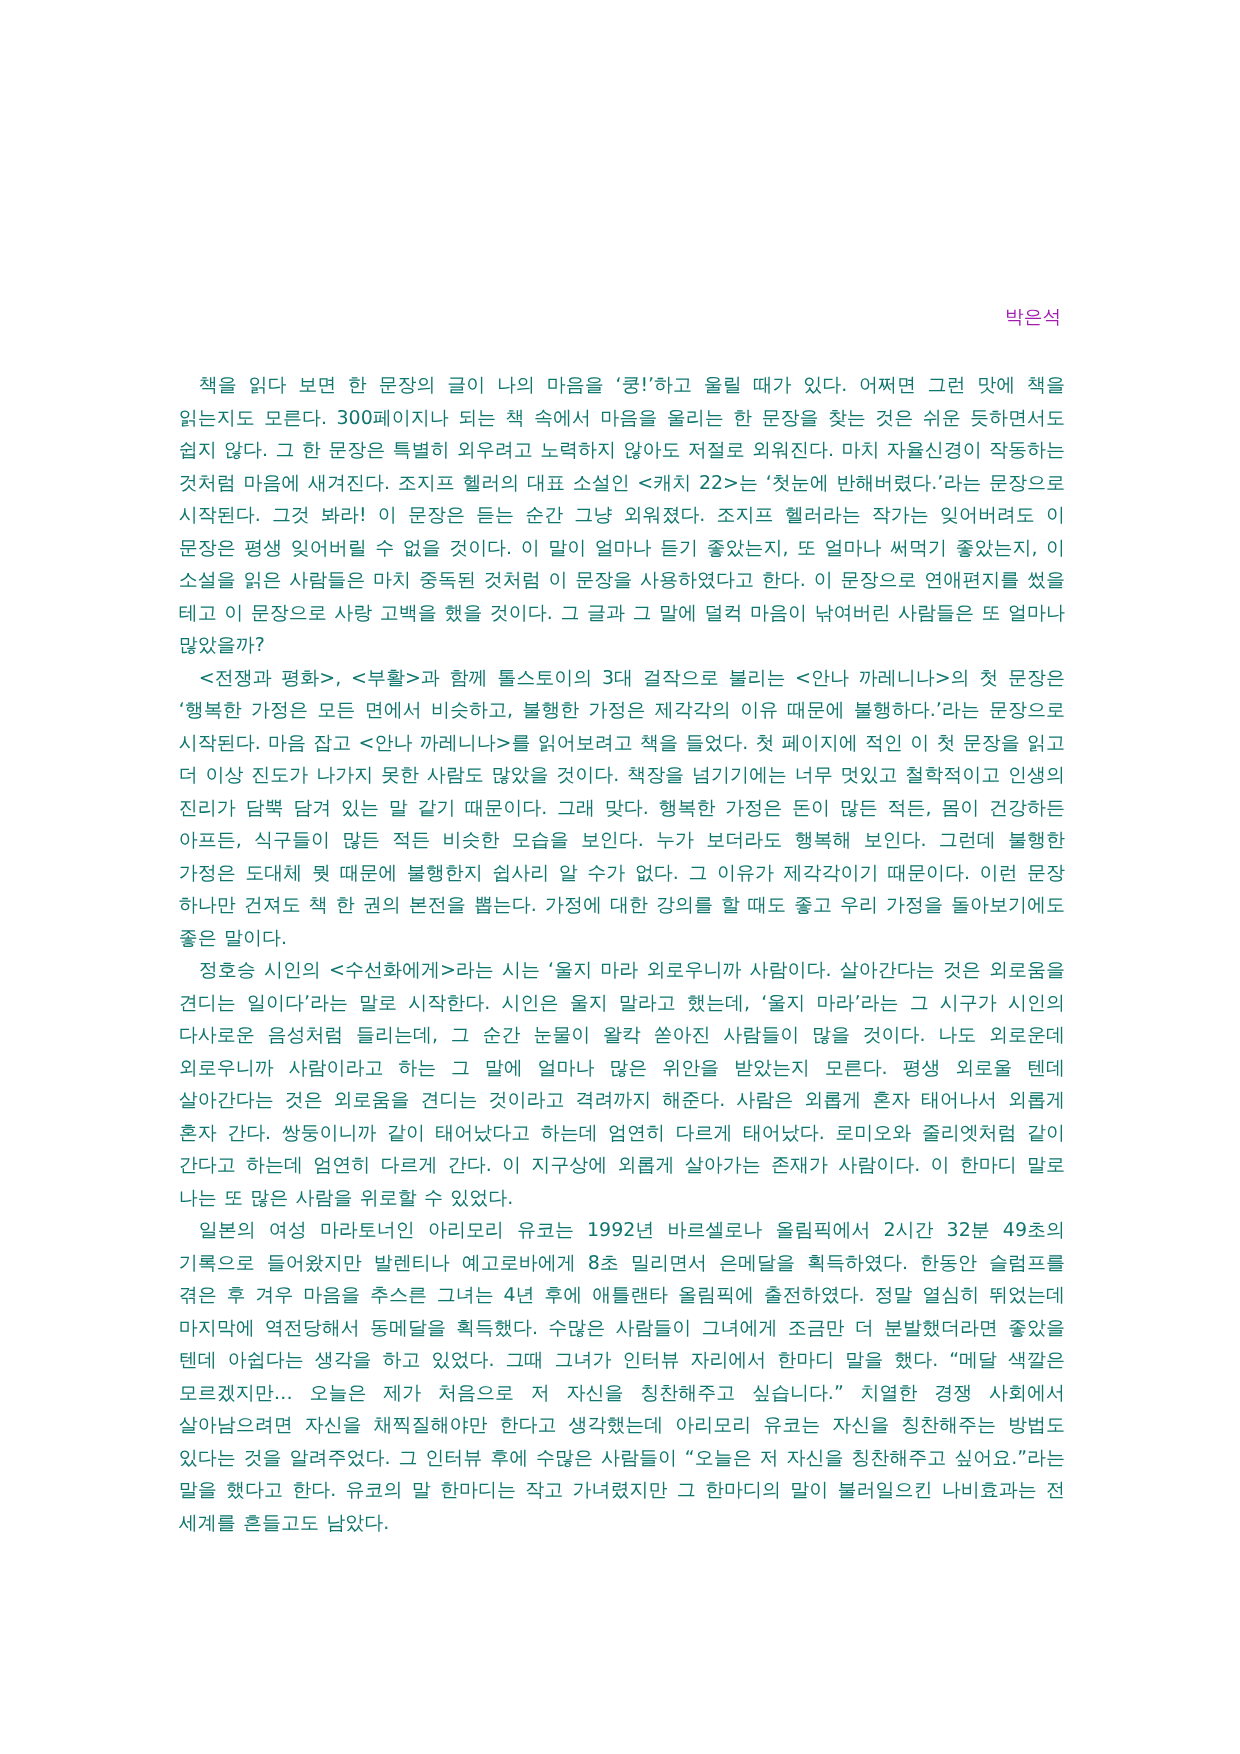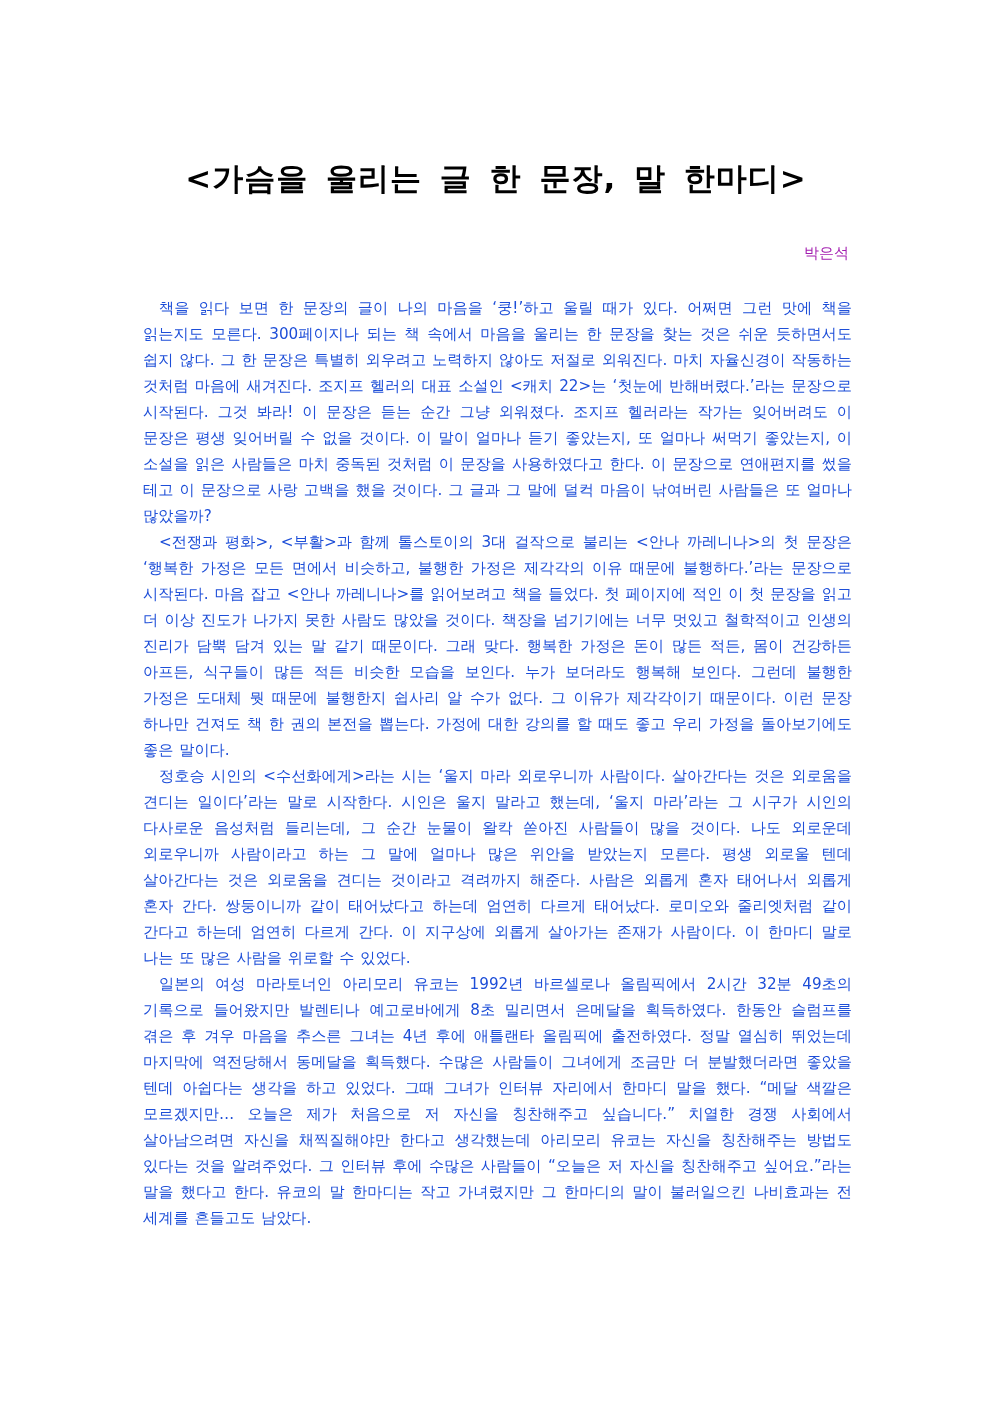--- a/index.html
+++ b/index.html
@@ -42,29 +42,28 @@
       top: 295px;
       width: 709px;
     }
     .para {
       margin: 0;
       font-size: 15.2px;
       line-height: 26px;
       text-align: justify;
       text-indent: 16px;
       word-spacing: 1px;
-      color: #1d4ed8;
+      color: #0f766e;
       word-break: keep-all;
     }
   </style>
 </head>
 <body>
 
 <div class="page">
-  <h1 class="title">&lt;가슴을 울리는 글 한 문장, 말 한마디&gt;</h1>
   <div class="author">박은석</div>
   <div class="body-text">
     <p class="para">책을 읽다 보면 한 문장의 글이 나의 마음을 ‘쿵!’하고 울릴 때가 있다. 어쩌면 그런 맛에 책을 읽는지도 모른다. 300페이지나 되는 책 속에서 마음을 울리는 한 문장을 찾는 것은 쉬운 듯하면서도 쉽지 않다. 그 한 문장은 특별히 외우려고 노력하지 않아도 저절로 외워진다. 마치 자율신경이 작동하는 것처럼 마음에 새겨진다. 조지프 헬러의 대표 소설인 &lt;캐치 22&gt;는 ‘첫눈에 반해버렸다.’라는 문장으로 시작된다. 그것 봐라! 이 문장은 듣는 순간 그냥 외워졌다. 조지프 헬러라는 작가는 잊어버려도 이 문장은 평생 잊어버릴 수 없을 것이다. 이 말이 얼마나 듣기 좋았는지, 또 얼마나 써먹기 좋았는지, 이 소설을 읽은 사람들은 마치 중독된 것처럼 이 문장을 사용하였다고 한다. 이 문장으로 연애편지를 썼을 테고 이 문장으로 사랑 고백을 했을 것이다. 그 글과 그 말에 덜컥 마음이 낚여버린 사람들은 또 얼마나 많았을까?</p>
     <p class="para">&lt;전쟁과 평화&gt;, &lt;부활&gt;과 함께 톨스토이의 3대 걸작으로 불리는 &lt;안나 까레니나&gt;의 첫 문장은 ‘행복한 가정은 모든 면에서 비슷하고, 불행한 가정은 제각각의 이유 때문에 불행하다.’라는 문장으로 시작된다. 마음 잡고 &lt;안나 까레니나&gt;를 읽어보려고 책을 들었다. 첫 페이지에 적인 이 첫 문장을 읽고 더 이상 진도가 나가지 못한 사람도 많았을 것이다. 책장을 넘기기에는 너무 멋있고 철학적이고 인생의 진리가 담뿍 담겨 있는 말 같기 때문이다. 그래 맞다. 행복한 가정은 돈이 많든 적든, 몸이 건강하든 아프든, 식구들이 많든 적든 비슷한 모습을 보인다. 누가 보더라도 행복해 보인다. 그런데 불행한 가정은 도대체 뭣 때문에 불행한지 쉽사리 알 수가 없다. 그 이유가 제각각이기 때문이다. 이런 문장 하나만 건져도 책 한 권의 본전을 뽑는다. 가정에 대한 강의를 할 때도 좋고 우리 가정을 돌아보기에도 좋은 말이다.</p>
     <p class="para">정호승 시인의 &lt;수선화에게&gt;라는 시는 ‘울지 마라 외로우니까 사람이다. 살아간다는 것은 외로움을 견디는 일이다’라는 말로 시작한다. 시인은 울지 말라고 했는데, ‘울지 마라’라는 그 시구가 시인의 다사로운 음성처럼 들리는데, 그 순간 눈물이 왈칵 쏟아진 사람들이 많을 것이다. 나도 외로운데 외로우니까 사람이라고 하는 그 말에 얼마나 많은 위안을 받았는지 모른다. 평생 외로울 텐데 살아간다는 것은 외로움을 견디는 것이라고 격려까지 해준다. 사람은 외롭게 혼자 태어나서 외롭게 혼자 간다. 쌍둥이니까 같이 태어났다고 하는데 엄연히 다르게 태어났다. 로미오와 줄리엣처럼 같이 간다고 하는데 엄연히 다르게 간다. 이 지구상에 외롭게 살아가는 존재가 사람이다. 이 한마디 말로 나는 또 많은 사람을 위로할 수 있었다.</p>
     <p class="para">일본의 여성 마라토너인 아리모리 유코는 1992년 바르셀로나 올림픽에서 2시간 32분 49초의 기록으로 들어왔지만 발렌티나 예고로바에게 8초 밀리면서 은메달을 획득하였다. 한동안 슬럼프를 겪은 후 겨우 마음을 추스른 그녀는 4년 후에 애틀랜타 올림픽에 출전하였다. 정말 열심히 뛰었는데 마지막에 역전당해서 동메달을 획득했다. 수많은 사람들이 그녀에게 조금만 더 분발했더라면 좋았을 텐데 아쉽다는 생각을 하고 있었다. 그때 그녀가 인터뷰 자리에서 한마디 말을 했다. “메달 색깔은 모르겠지만… 오늘은 제가 처음으로 저 자신을 칭찬해주고 싶습니다.” 치열한 경쟁 사회에서 살아남으려면 자신을 채찍질해야만 한다고 생각했는데 아리모리 유코는 자신을 칭찬해주는 방법도 있다는 것을 알려주었다. 그 인터뷰 후에 수많은 사람들이 “오늘은 저 자신을 칭찬해주고 싶어요.”라는 말을 했다고 한다. 유코의 말 한마디는 작고 가녀렸지만 그 한마디의 말이 불러일으킨 나비효과는 전 세계를 흔들고도 남았다.</p>
   </div>
 </div>
 
 </body></html>

